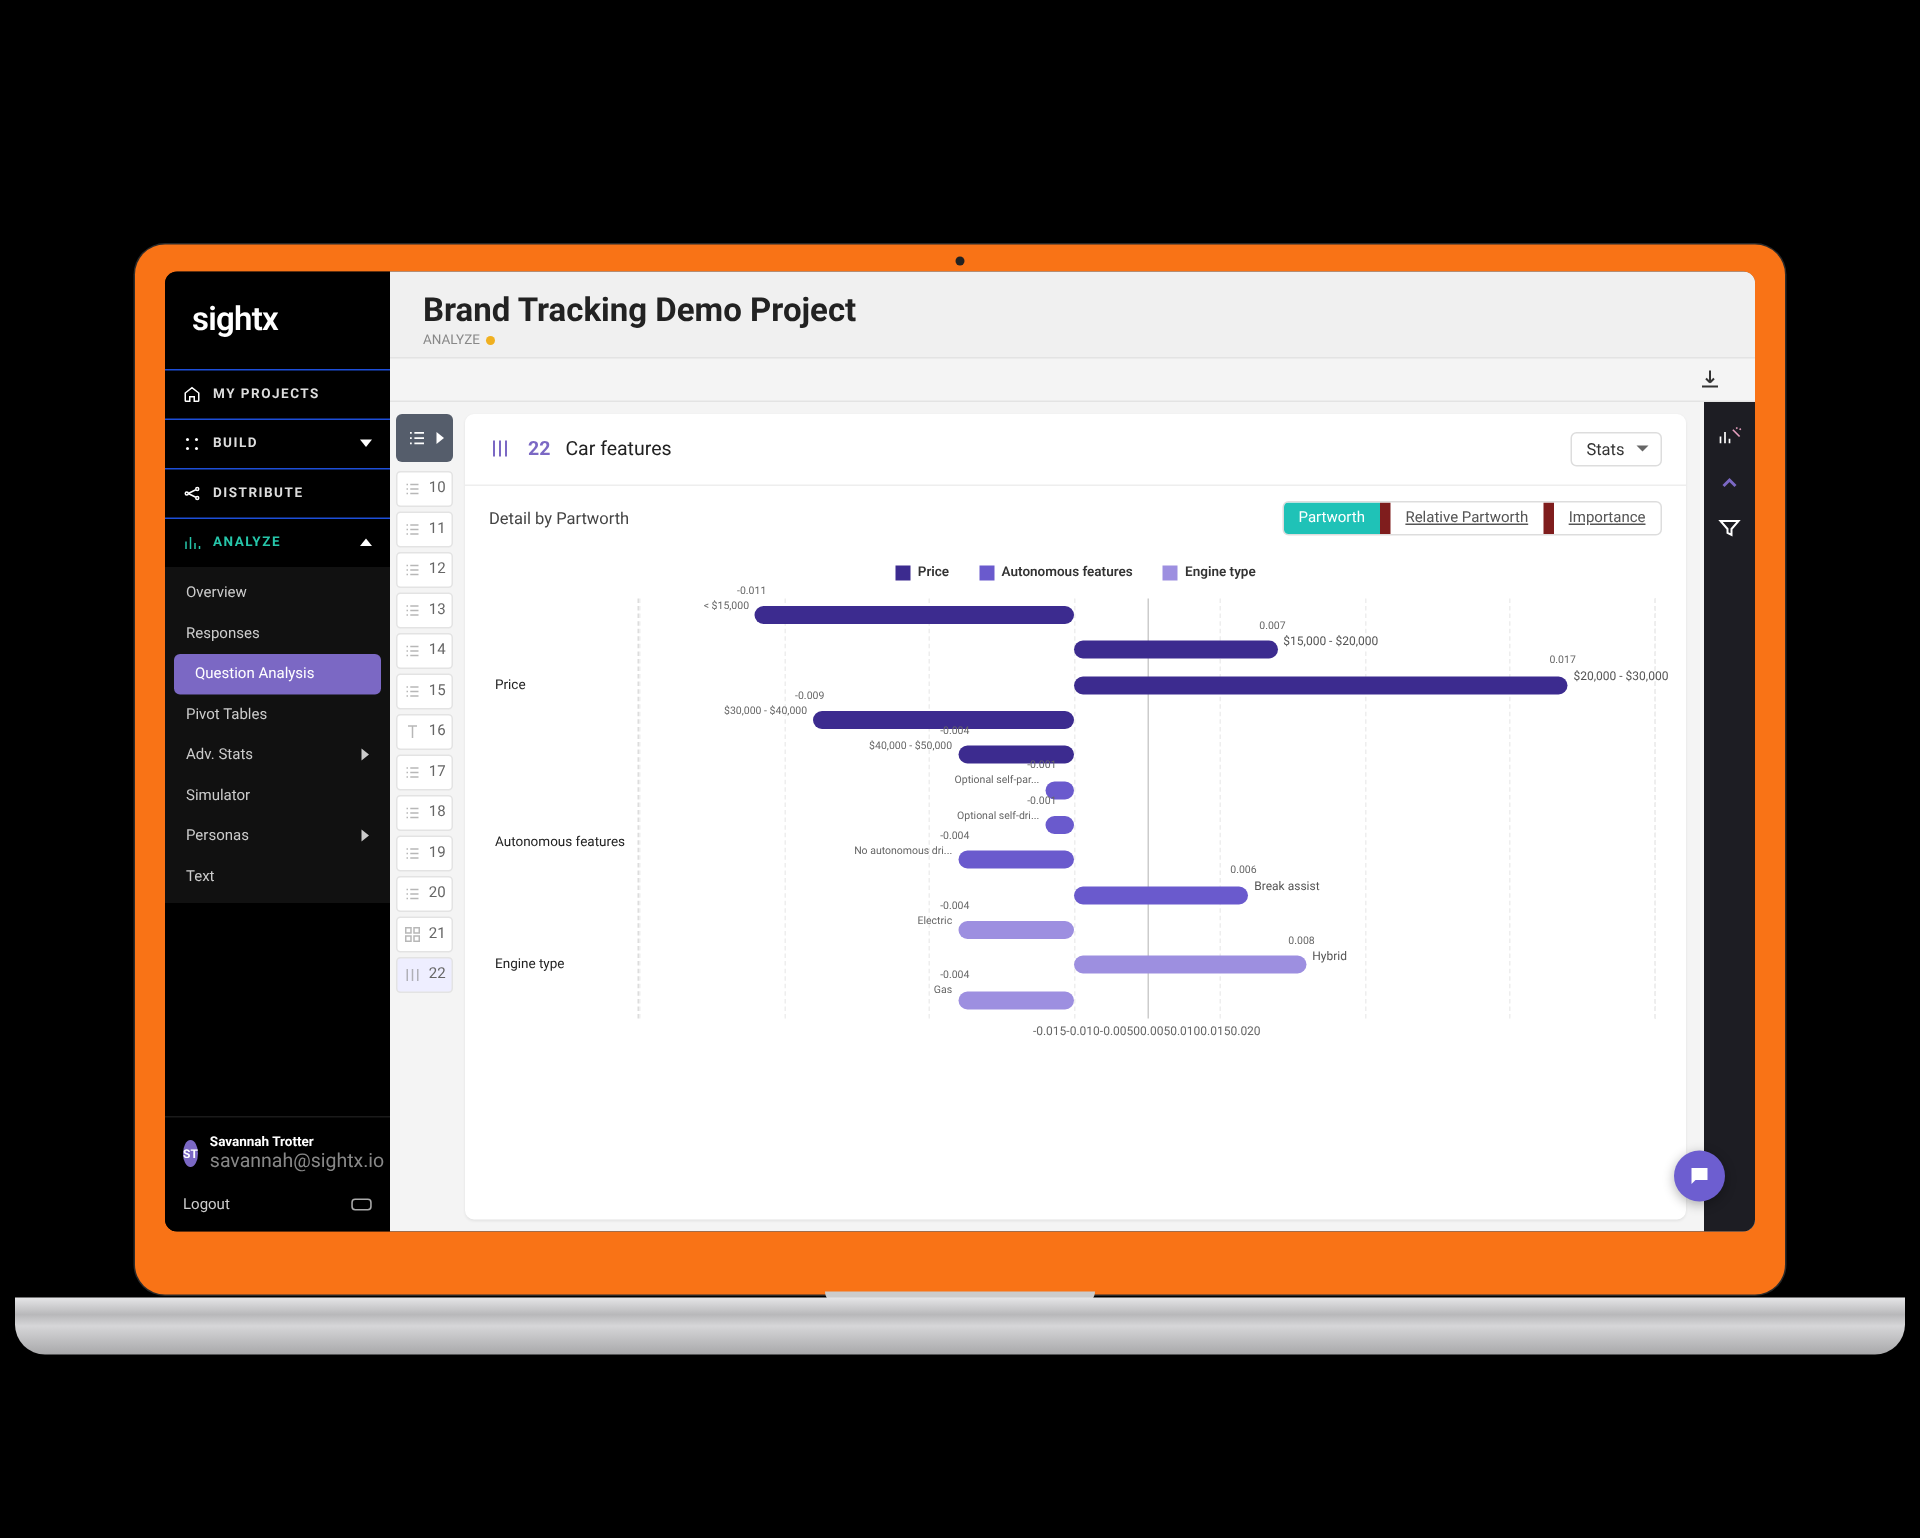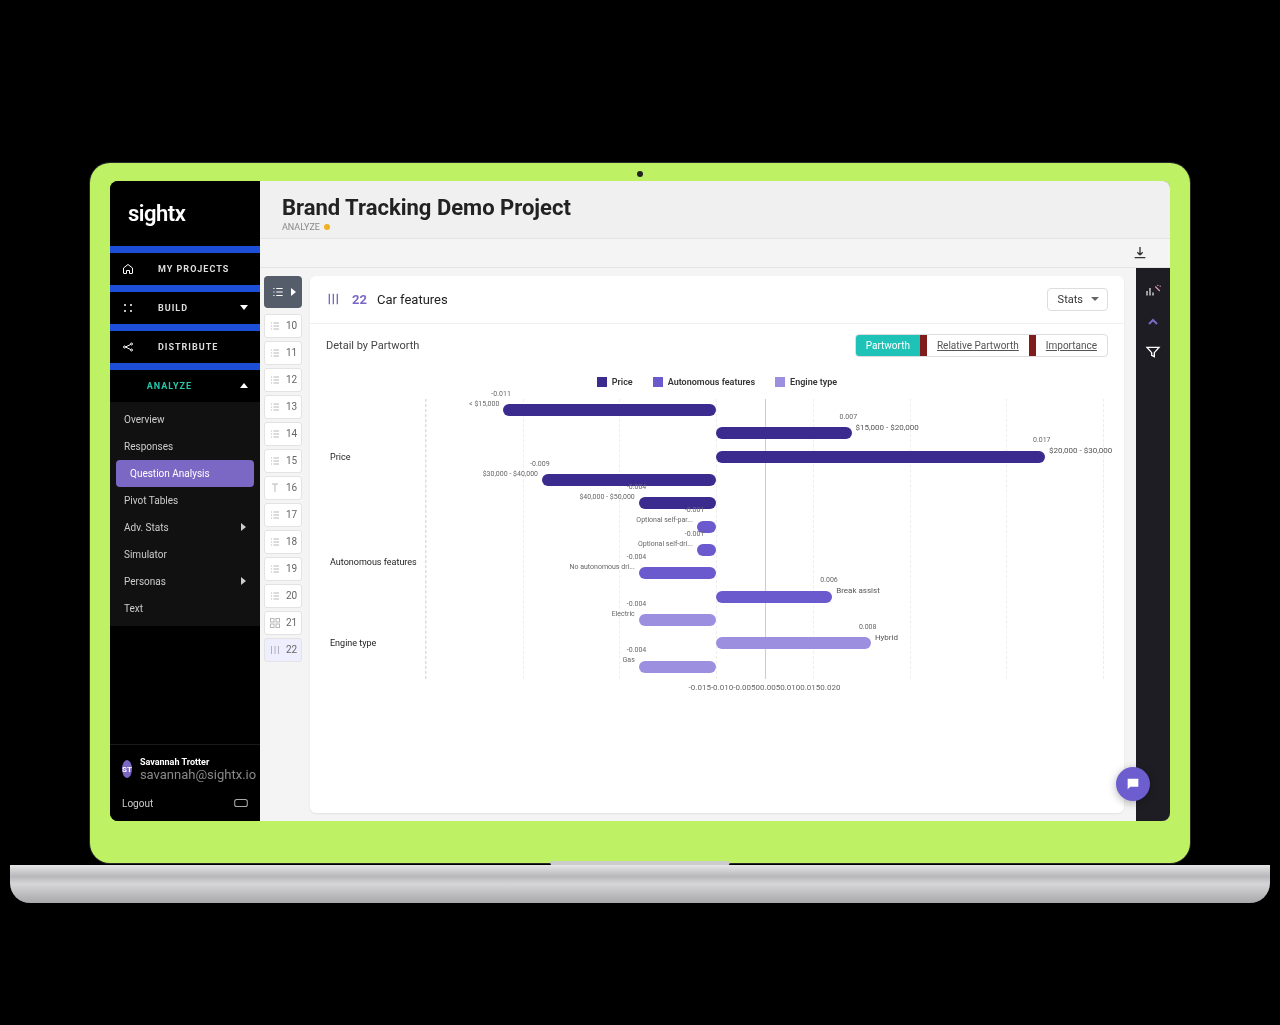--- a/index.html
+++ b/index.html
@@ -9,21 +9,21 @@
     width: 1280px;
     height: 1025px;
     overflow: hidden;
     display: flex;
     align-items: center;
     justify-content: center;
   }
   .laptop {
     width: 1100px;
     height: 700px;
-    background: #bef264;
+    background: #f97316;
     border-radius: 20px;
     padding: 18px 20px 0 20px;
     position: relative;
     box-shadow: 0 0 0 1px #2a2a2a;
   }
   .laptop-camera {
     position: absolute;
     top: 8px; left: 50%;
     transform: translateX(-50%);
     width: 6px; height: 6px;
@@ -71,26 +71,26 @@
     font-size: 22px;
     font-weight: 600;
     letter-spacing: -0.5px;
     padding: 10px 0 20px 18px;
     color: #fff;
   }
   .nav-section {
     padding: 10px 12px;
     display: flex;
     align-items: center;
-    gap: 24px;
+    gap: 8px;
     font-weight: 700;
     letter-spacing: 1px;
     font-size: 9px;
     color: #ddd;
-    border-top: 7px solid #1d4ed8;
+    border-top: 1px solid #1d4ed8;
     cursor: pointer;
   }
   .nav-section.accent { color: #26c6aa; }
   .nav-section .spacer { flex: 1; }
   .nav-sub {
     padding: 4px 0;
     background: #111;
   }
   .nav-sub-item {
     padding: 8px 14px;

